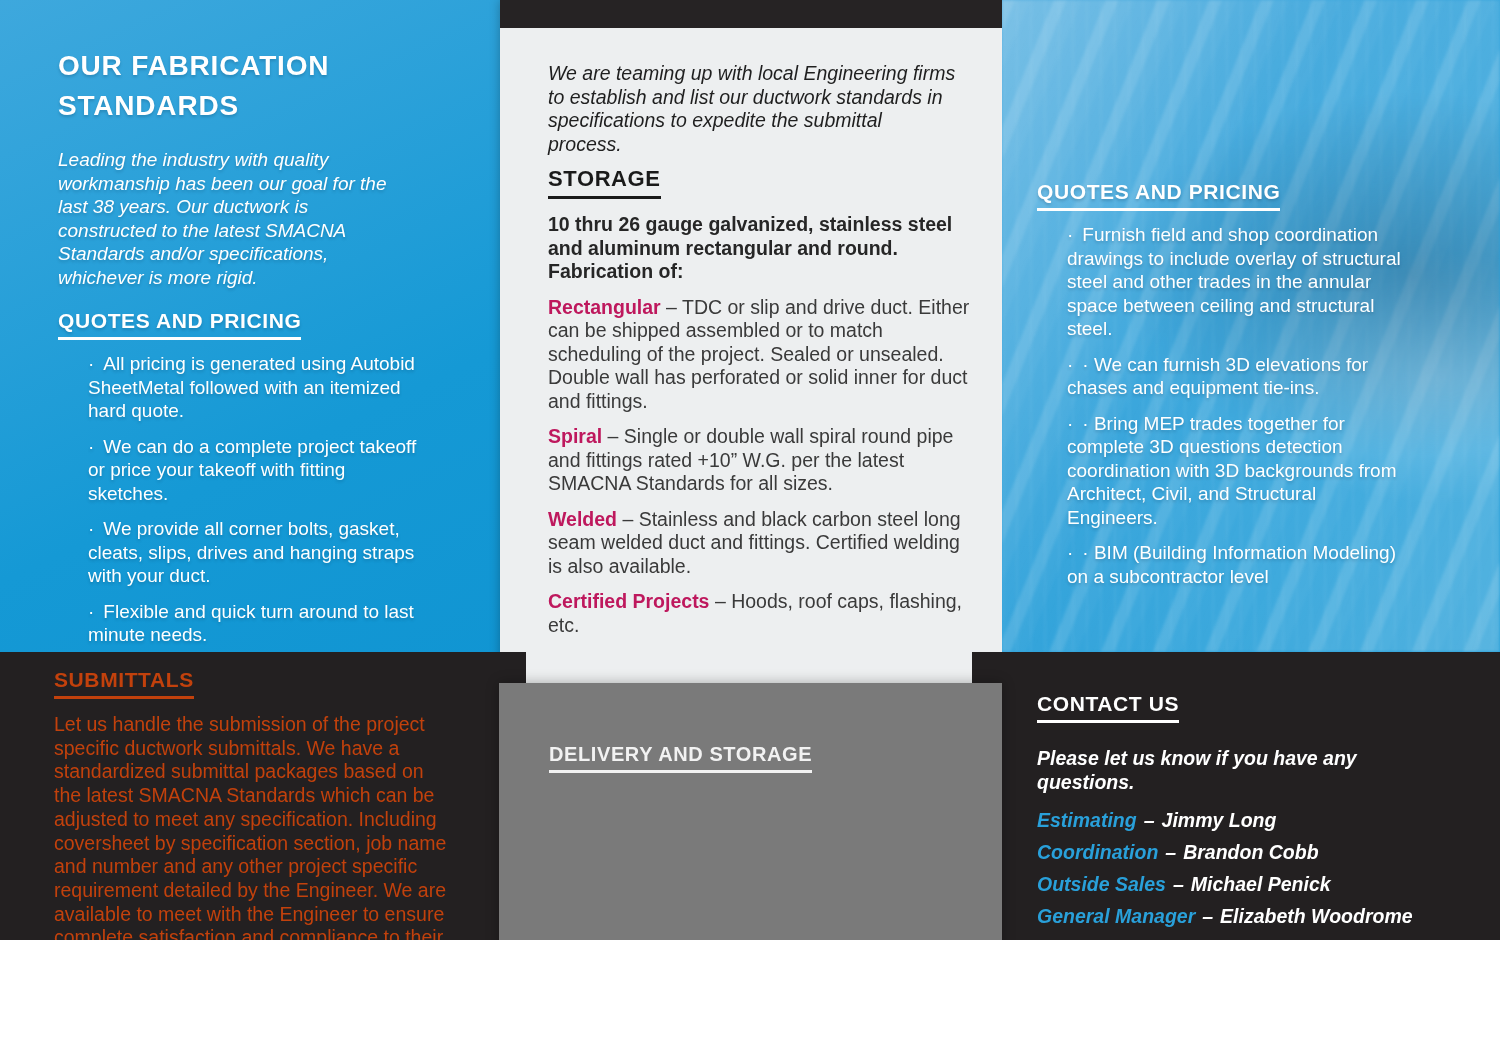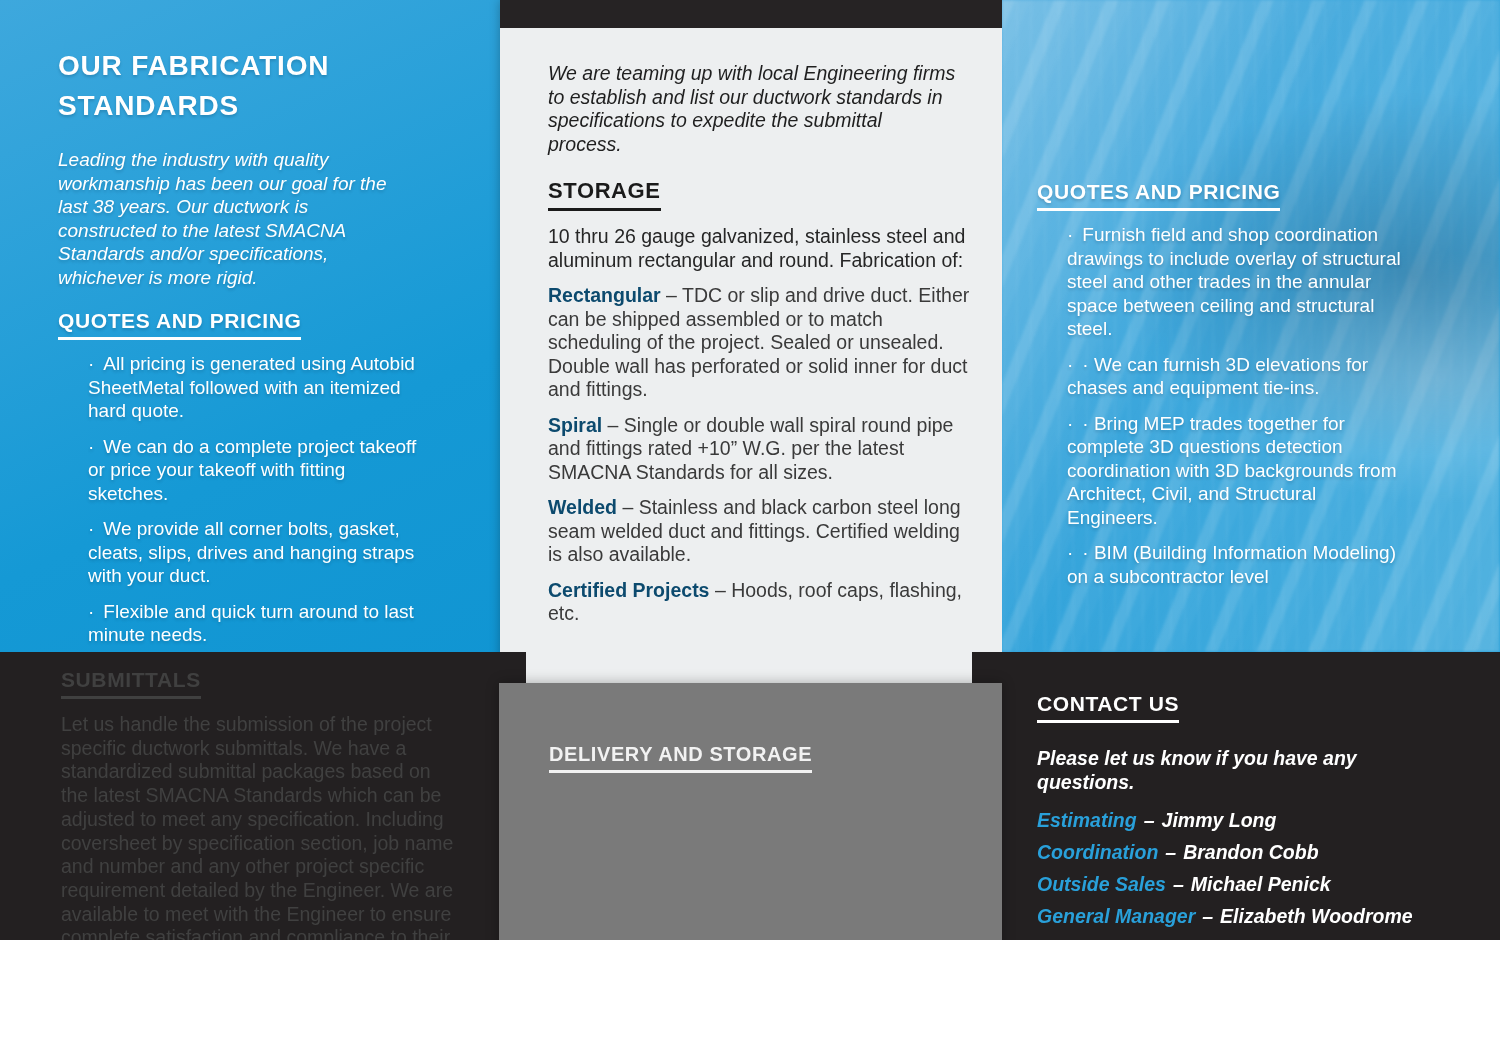--- a/index.html
+++ b/index.html
@@ -63,29 +63,29 @@
   .bullet{font-size:19px;line-height:23.5px;margin:0 0 12px;}
   .marker{margin-right:9px;}
   
   .left-content{left:58px;top:46px;width:372px;}
   .title{font-size:28px;line-height:40px;font-weight:bold;letter-spacing:0.8px;margin:0 0 22px;}
   .t-line{display:block;}
   .left-intro{font-style:italic;font-size:19px;line-height:23.5px;width:345px;margin:0 0 20px;}
   .left-content h2{margin:0 0 0 0;}
   .bullets{margin:12px 0 0 30px;width:330px;}
   
-  .submittals{left:61px;top:668px;width:395px;color:#404040;}
+  .submittals{left:54px;top:668px;width:395px;color:#c2410c;}
   .submittals p{font-size:19.5px;line-height:23.7px;margin:14px 0 0;}
   
   .mid-content{left:548px;top:62px;width:424px;color:#262626;}
-  .mid-intro{font-style:italic;font-size:19.5px;line-height:23.5px;width:412px;margin:0 0 22px;color:#1f1f1f;}
+  .mid-intro{font-style:italic;font-size:19.5px;line-height:23.5px;width:412px;margin:0 0 10px;color:#1f1f1f;}
   .mid-content .h-underline{font-size:22px;color:#1a1a1a;}
-  .lead-bold{font-weight:normal;font-size:19.5px;line-height:23.5px;margin:14px 0 12px;}
+  .lead-bold{font-weight:bold;font-size:19.5px;line-height:23.5px;margin:14px 0 12px;}
   .dw{font-size:19.5px;line-height:23.5px;margin:0 0 12px;color:#3a3a3a;}
-  .dw strong{color:#0c4a6e;}
+  .dw strong{color:#be185d;}
   
   .delivery-box .h-underline{font-size:20px;color:#f2f2f2;}
   .delivery-box p{font-size:19.5px;line-height:23.7px;margin:20px 0 0;width:393px;}
   
   .right-quotes{left:1037px;top:180px;width:385px;}
   .right-quotes .bullets{width:345px;}
   
   .contact{left:1037px;top:692px;width:440px;color:#ffffff;}
   .c-intro{font-style:italic;font-weight:bold;font-size:19.5px;line-height:23.5px;width:350px;margin:24px 0 16px;}
   .c-row{font-style:italic;font-weight:bold;font-size:19.5px;line-height:20px;margin:0 0 12px;white-space:nowrap;}

